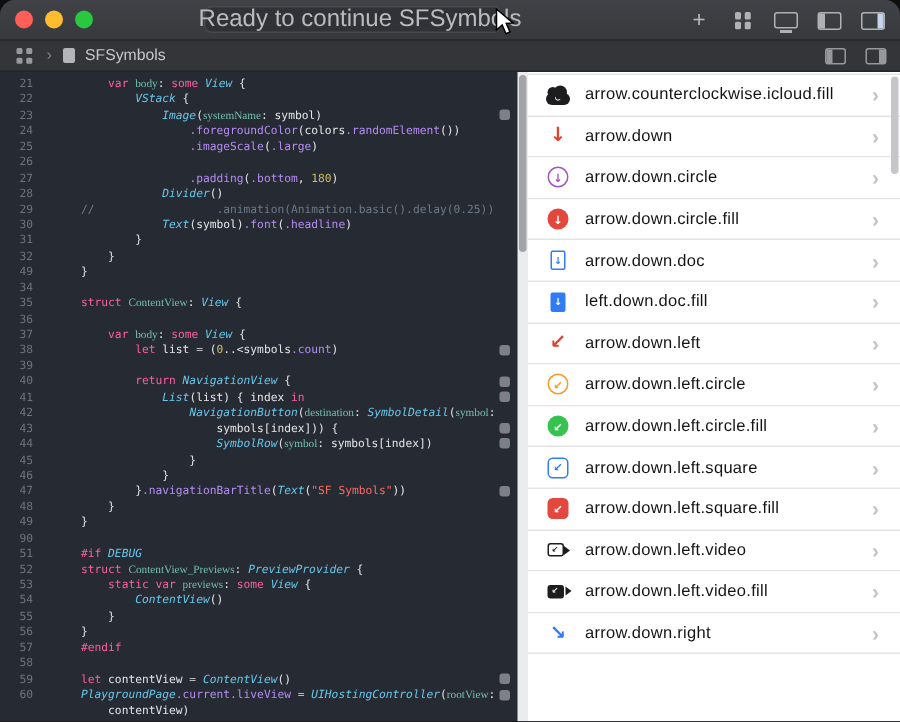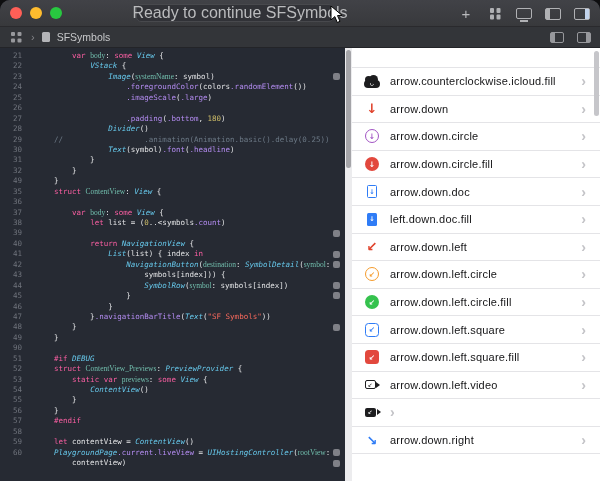--- a/index.html
+++ b/index.html
@@ -55,21 +55,21 @@
   .code .m{color:#b48cf2;}
   .code .t{color:#66c7ea;font-style:italic;}
   .code .p{color:#72bfae;font-family:Liberation Serif, serif;}
   .result-marker{position:absolute;right:5px;width:7px;height:7px;border-radius:2px;background:#7f8087;}
 
   
   .editor-sb{flex:0 0 7px;width:7px;background:#ececee;position:relative;}
   .editor-sb .thumb{position:absolute;left:1px;right:1px;top:2px;height:118px;background:#a4a4a8;border-radius:3px;}
 
   
-  .symbols{flex:1;background:#ffffff;position:relative;padding-top:19px;box-sizing:border-box;overflow:hidden;}
+  .symbols{flex:1;background:#ffffff;position:relative;padding-top:1px;box-sizing:border-box;overflow:hidden;}
   .sym-rows{border-top:1px solid #e4e4e7;}
   .sym-row{height:27.6px;display:flex;align-items:center;border-bottom:1px solid #e4e4e7;
            padding:0 12px 0 10px;box-sizing:border-box;background:#fff;}
   .sym-icon{flex:0 0 20px;width:20px;height:20px;margin-right:8px;display:flex;align-items:center;justify-content:center;position:relative;}
   .sym-name{flex:1;font-size:11px;color:#141416;letter-spacing:.2px;white-space:nowrap;overflow:hidden;}
   .sym-chev{color:#c3c3c7;font-size:14px;font-weight:bold;line-height:14px;margin-right:2px;}
   .sym-icon .g{display:flex;align-items:center;justify-content:center;font-family:"DejaVu Sans",sans-serif;}
   .si-none .g{font-size:13px;font-weight:700;color:var(--c);}
   .si-circle .g,.si-square .g{width:14px;height:14px;border:1.5px solid var(--c);font-size:7.5px;font-weight:700;color:var(--c);box-sizing:border-box;}
   .si-circle .g{border-radius:50%;}
@@ -207,20 +207,24 @@
   <div class="code-line">
     <span class="ln">32</span>
     <span class="code">    }</span>
   </div>
 
   <div class="code-line">
     <span class="ln">49</span>
     <span class="code">}</span>
   </div>
 
+  <div class="code-line">
+    <span class="ln">34</span>
+    <span class="code"></span>
+  </div>
 
   <div class="code-line">
     <span class="ln">35</span>
     <span class="code"><span class="k">struct</span> <span class="p">ContentView</span>: <span class="t">View</span> {</span>
   </div>
 
   <div class="code-line">
     <span class="ln">36</span>
     <span class="code"></span>
   </div>
@@ -462,20 +466,21 @@
               <span class="g">↙</span>
             </span>
     <span class="sym-name">arrow.down.left.video</span>
     <span class="sym-chev">›</span>
   </div>
 
   <div class="sym-row">
     <span class="sym-icon si-video-fill" style="--c: #1d1d1f;">
               <span class="g">↙</span>
             </span>
+    <span class="sym-name">arrow.down.left.video.fill</span>
     <span class="sym-chev">›</span>
   </div>
 
   <div class="sym-row">
     <span class="sym-icon si-none" style="--c: #2f7cf6;">
               <span class="g">↘</span>
             </span>
     <span class="sym-name">arrow.down.right</span>
     <span class="sym-chev">›</span>
   </div>

